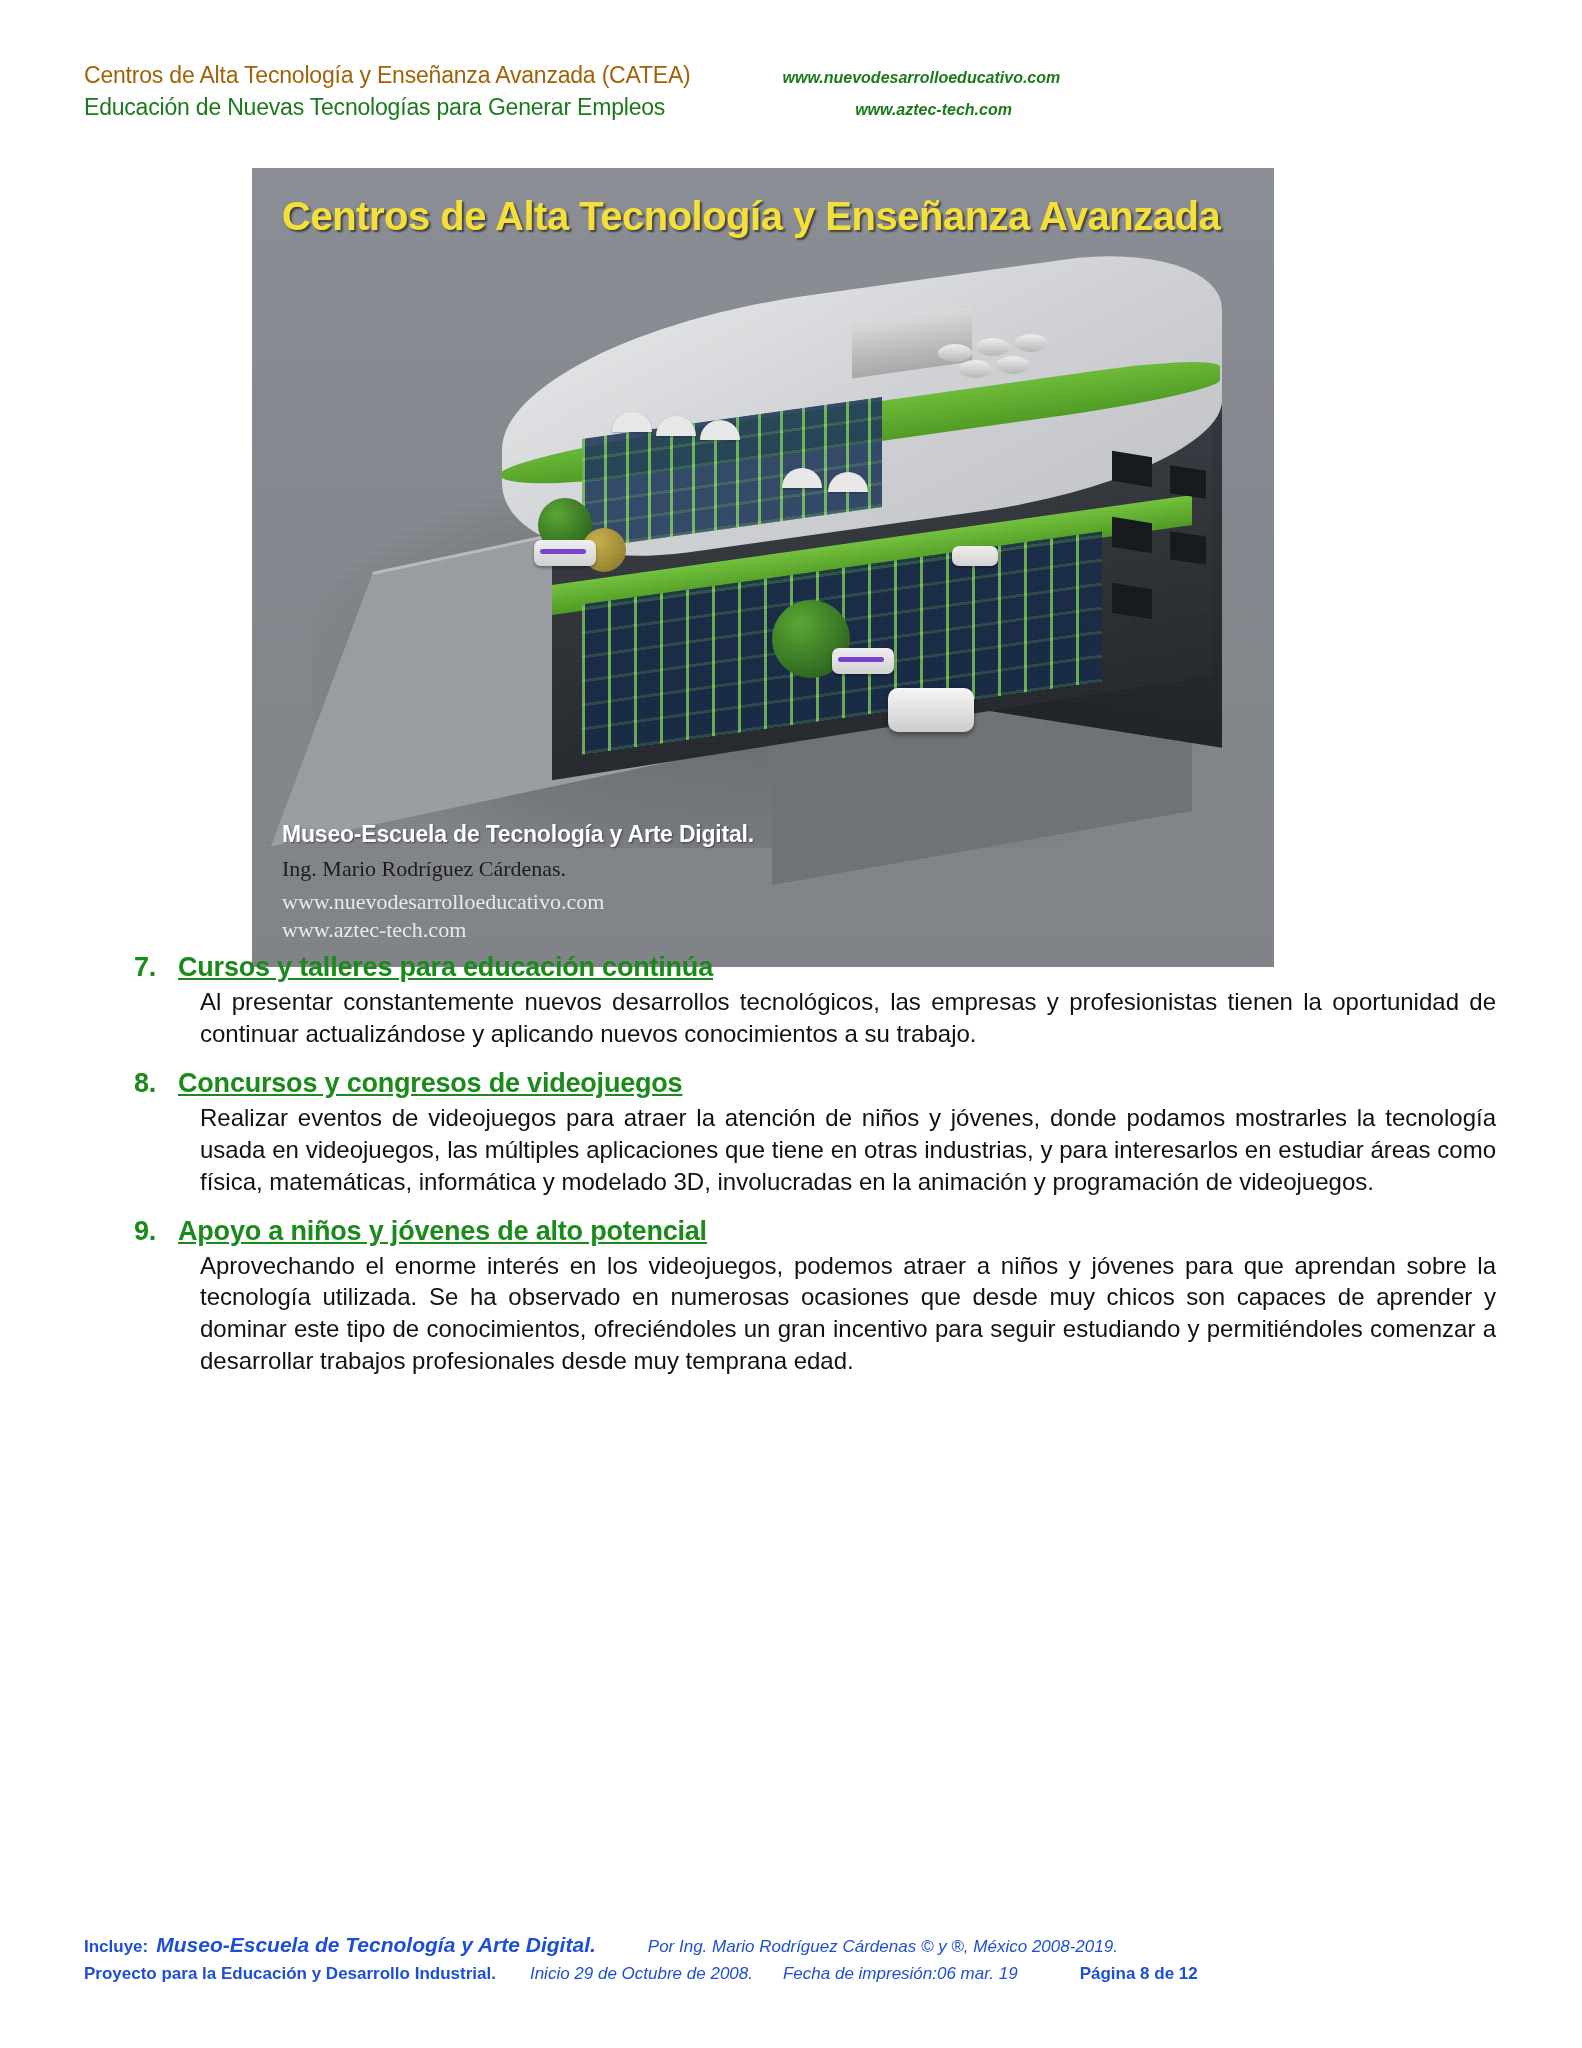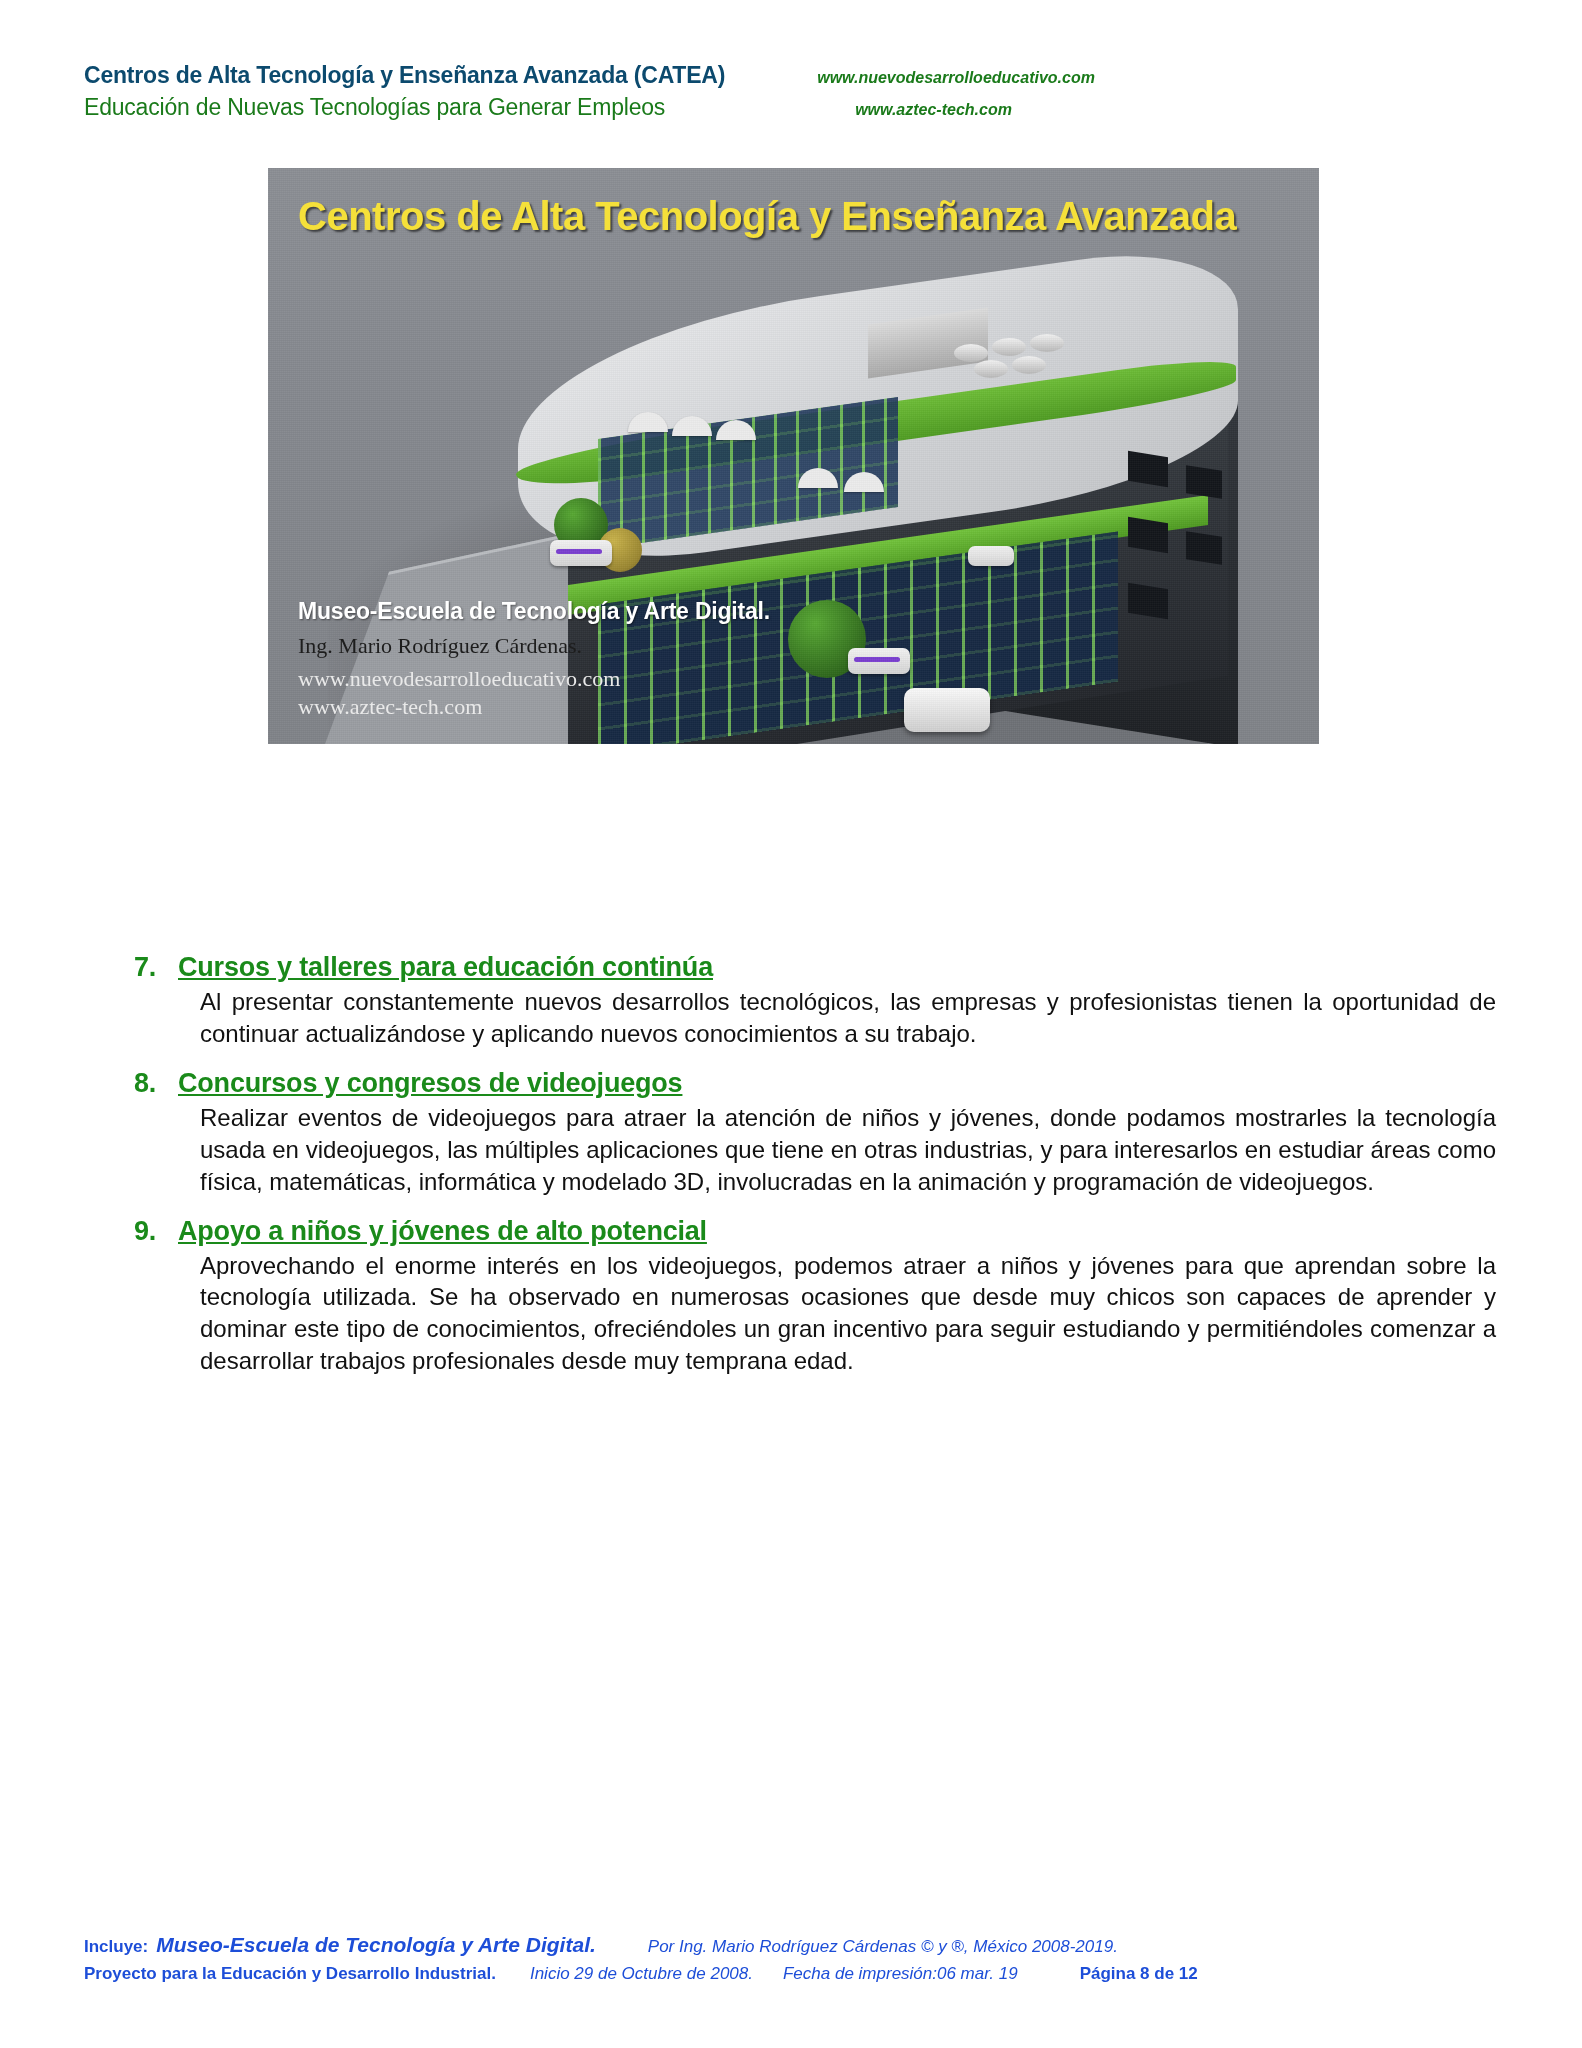--- a/index.html
+++ b/index.html
@@ -34,22 +34,22 @@
   }
   .hdr-row {
     display: flex;
     align-items: baseline;
     width: 100%;
     line-height: 1.15;
   }
   .hdr-row + .hdr-row { margin-top: 6px; }
 
   .hdr-title {
-    color: #0c4a6e;
-    font-weight: bold;
+    color: #a16207;
+    font-weight: normal;
     font-size: 23px;
     letter-spacing: -0.2px;
     white-space: nowrap;
   }
   .hdr-sub {
     color: #1a7a1a;
     font-weight: normal;
     font-size: 23px;
     letter-spacing: -0.2px;
     white-space: nowrap;
@@ -61,26 +61,25 @@
     font-size: 16px;
     white-space: nowrap;
   }
   .hdr-url.first { margin-left: 92px; }
   .hdr-url.second { margin-left: 190px; }
 
   
   .figure {
     position: absolute;
     top: 168px;
-    left: 268px;
+    left: 252px;
     width: 1022px;
-    height: 576px;
+    height: 799px;
     background: linear-gradient(180deg,#8b8e94 0%, #85888e 40%, #808388 100%);
     overflow: hidden;
-    padding-left: 29px;
   }
   
   .fig-noise {
     position: absolute;
     inset: 0;
     background-image:
       repeating-linear-gradient(0deg, rgba(255,255,255,0.025) 0 1px, rgba(0,0,0,0.02) 1px 2px),
       repeating-linear-gradient(90deg, rgba(255,255,255,0.02) 0 1px, rgba(0,0,0,0.015) 1px 2px);
     pointer-events: none;
   }

